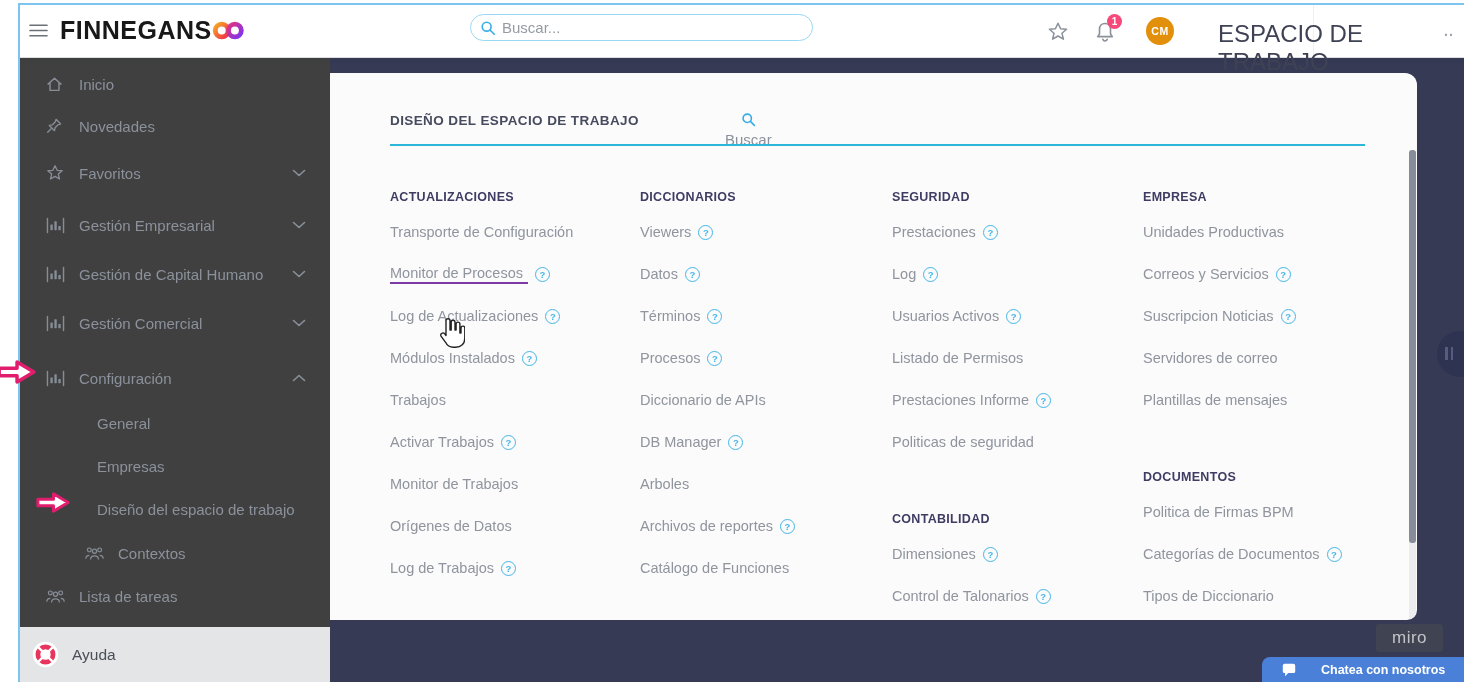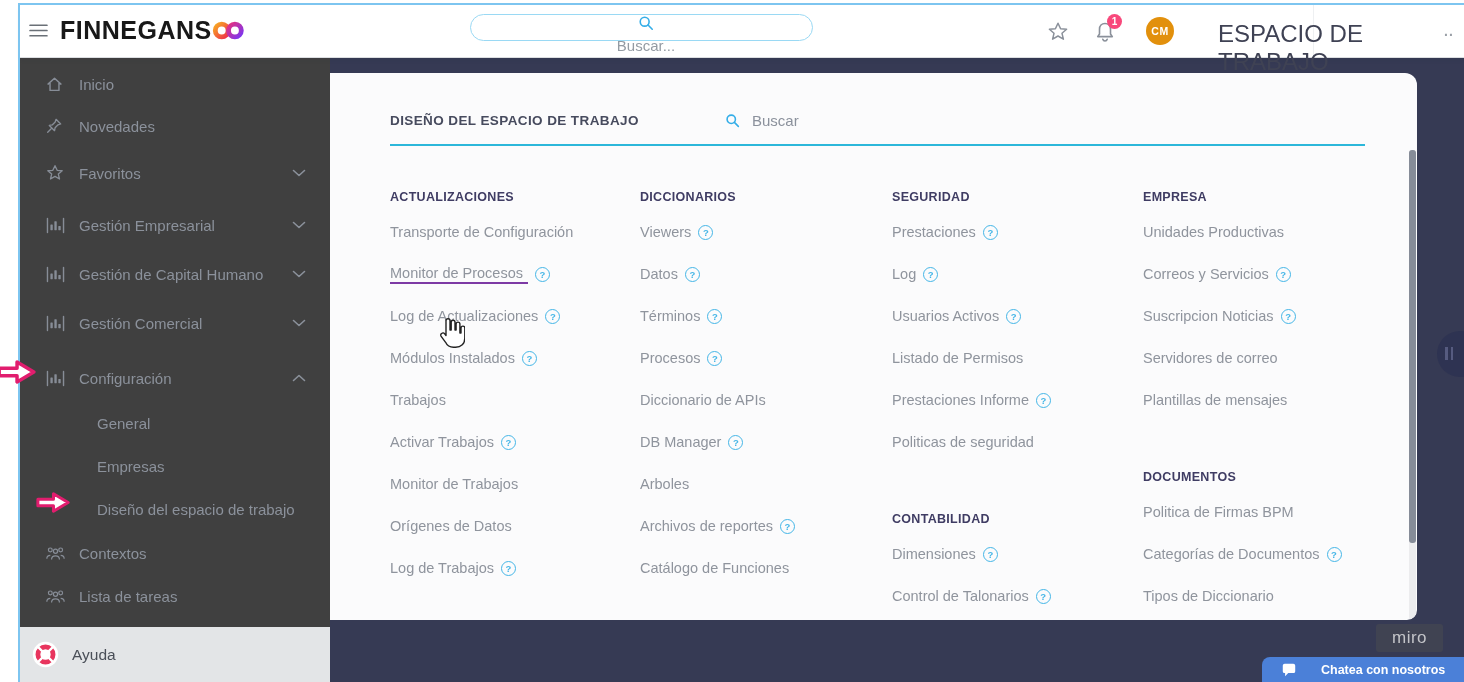--- a/index.html
+++ b/index.html
@@ -10,21 +10,21 @@
   .frame{position:absolute;left:18px;top:3px;width:1446px;height:679px;
          border-left:2px solid #7dc5f0;border-top:2px solid #7dc5f0;pointer-events:none;z-index:40;}
 
   
   .topbar{position:absolute;left:20px;top:5px;width:1444px;height:52px;background:#fff;
           border-bottom:1px solid #dcdee1;box-shadow:0 2px 4px rgba(40,45,60,.10);z-index:10;}
   .hamburger{position:absolute;left:9px;top:18px;width:19px;height:15px;color:#6a7077;cursor:pointer;}
   .logo-text{position:absolute;left:40px;top:11px;font-size:25px;font-weight:800;letter-spacing:.5px;color:#181818;}
   .logo-mark{position:absolute;left:192px;top:15px;width:33px;height:21px;}
   .search-box{position:absolute;left:450px;top:9px;width:343px;height:27px;border:1.5px solid #9ad9f4;
-              border-radius:14px;display:flex;align-items:center;padding-left:9px;gap:6px;box-sizing:border-box;background:#fff;flex-direction:column;}
+              border-radius:14px;display:flex;align-items:center;padding-left:9px;gap:6px;box-sizing:border-box;background:#fff;}
   .search-box .sic{width:16px;height:16px;color:#35aee8;flex:0 0 auto;display:flex;}
   .search-box .ph{color:#949ba3;font-size:15px;}
   .tb-divider{position:absolute;left:1293px;top:0;width:1px;height:51px;background:#eef0f2;}
   .tb-star{position:absolute;left:1026px;top:15px;width:24px;height:24px;color:#8a909a;cursor:pointer;}
   .tb-bell{position:absolute;left:1073px;top:15px;width:24px;height:24px;color:#8a909a;cursor:pointer;}
   .badge{position:absolute;left:1087px;top:9px;min-width:15px;height:15px;border-radius:8px;background:#f8487b;
          color:#fff;font-size:10px;font-weight:bold;display:flex;align-items:center;justify-content:center;z-index:2;}
   .avatar{position:absolute;left:1126px;top:12px;width:28px;height:28px;border-radius:50%;background:#e2900c;
           color:#fff;font-size:10.5px;font-weight:bold;letter-spacing:.5px;display:flex;align-items:center;justify-content:center;cursor:pointer;}
   .ws-title{position:absolute;left:1198px;top:15px;font-size:24px;color:#3f4254;z-index:2;}
@@ -34,32 +34,32 @@
   .sidebar{position:absolute;left:20px;top:57px;width:310px;height:625px;background:#404040;z-index:5;}
   .side-nav{padding-top:6px;}
   .side-item{position:relative;height:42px;display:flex;align-items:center;padding-left:25px;color:#8b919b;font-size:15px;cursor:pointer;}
   .side-item .ic{width:23px;height:20px;margin-right:11px;display:flex;align-items:center;color:#878d97;}
   .side-item.sub{padding-left:77px;}
   .side-item .chev{position:absolute;right:24px;width:14px;height:9px;color:#8b919b;display:flex;}
   .side-item:nth-child(3){margin-top:5px;}  .side-item:nth-child(4){margin-top:10px;}
   .side-item:nth-child(5){margin-top:7px;}  .side-item:nth-child(6){margin-top:7px;}
   .side-item:nth-child(7){margin-top:13px;} .side-item:nth-child(8){margin-top:3px;}
   .side-item:nth-child(9){margin-top:1px;}  .side-item:nth-child(10){margin-top:1px;}
-  .side-item:nth-child(11){margin-top:2px;} .side-item:nth-child(12){margin-top:1px;}
+  .side-item:nth-child(11){margin-top:2px;margin-left:39px;} .side-item:nth-child(12){margin-top:1px;}
   .side-footer{position:absolute;left:0;top:570px;width:310px;height:55px;background:#e3e5e7;
                display:flex;align-items:center;padding-left:12px;gap:13px;box-sizing:border-box;cursor:pointer;text-align:center;}
   .side-footer .flabel{color:#4a4f58;font-size:15.5px;}
   .side-footer .fic{width:27px;height:27px;display:flex;}
 
   
   .main-bg{position:absolute;left:330px;top:57px;width:1134px;height:625px;background:#363a54;}
   .card{position:absolute;left:330px;top:73px;width:1087px;height:547px;background:#fbfbfc;
         border-radius:0 12px 10px 0;overflow:hidden;z-index:6;}
   .card-title{position:absolute;left:60px;top:40px;font-size:13.5px;font-weight:600;letter-spacing:.4px;color:#474b5e;}
-  .card-search{position:absolute;left:395px;top:39px;display:flex;align-items:center;gap:12px;cursor:text;}
+  .card-search{position:absolute;left:395px;top:39px;display:flex;align-items:center;gap:4px;cursor:text;flex-direction:column;}
   .card-search .sic{width:15px;height:15px;color:#35aee8;display:flex;}
   .card-search .ph{color:#8b919c;font-size:15px;}
   .cyan-line{position:absolute;left:60px;top:71px;width:975px;height:2px;background:#2cb7da;}
 
   .col{position:absolute;top:114px;width:242px;}
   .col.c1{left:60px;} .col.c2{left:310px;} .col.c3{left:562px;} .col.c4{left:813px;}
   .sec + .sec{margin-top:46px;}
   .col-header{height:20px;line-height:20px;font-size:12.5px;font-weight:700;color:#3f3c63;letter-spacing:.3px;margin-bottom:4px;}
   .row{height:42px;display:flex;align-items:center;gap:7px;}
   .row .lbl{font-size:14.5px;color:#8f949d;cursor:pointer;white-space:nowrap;}

